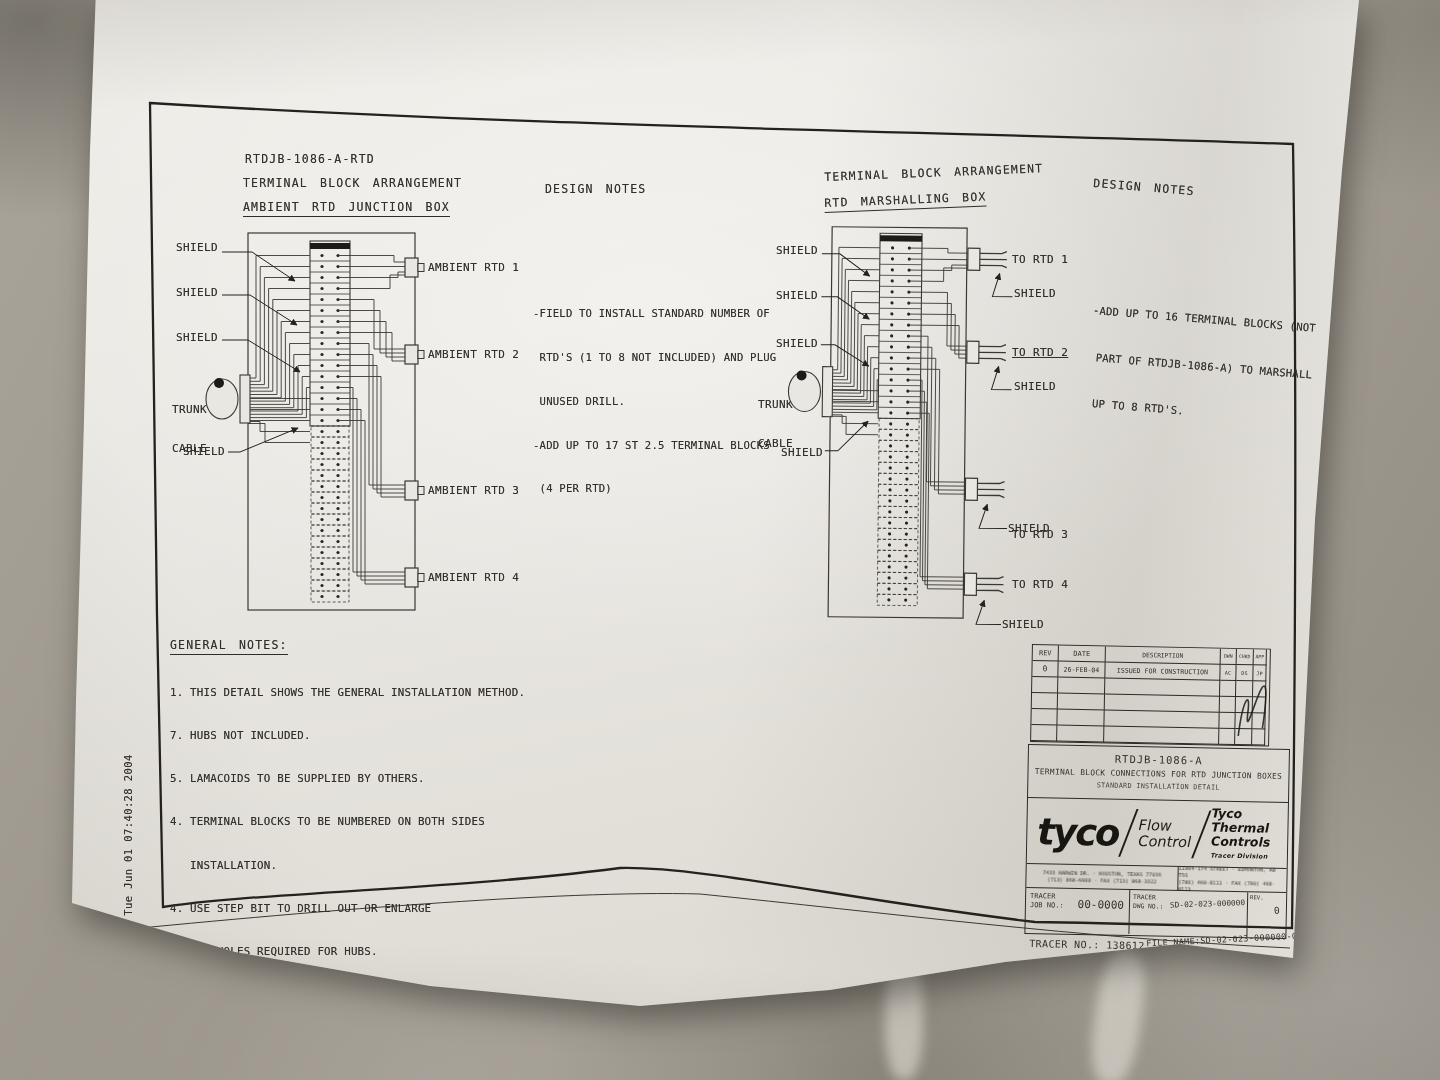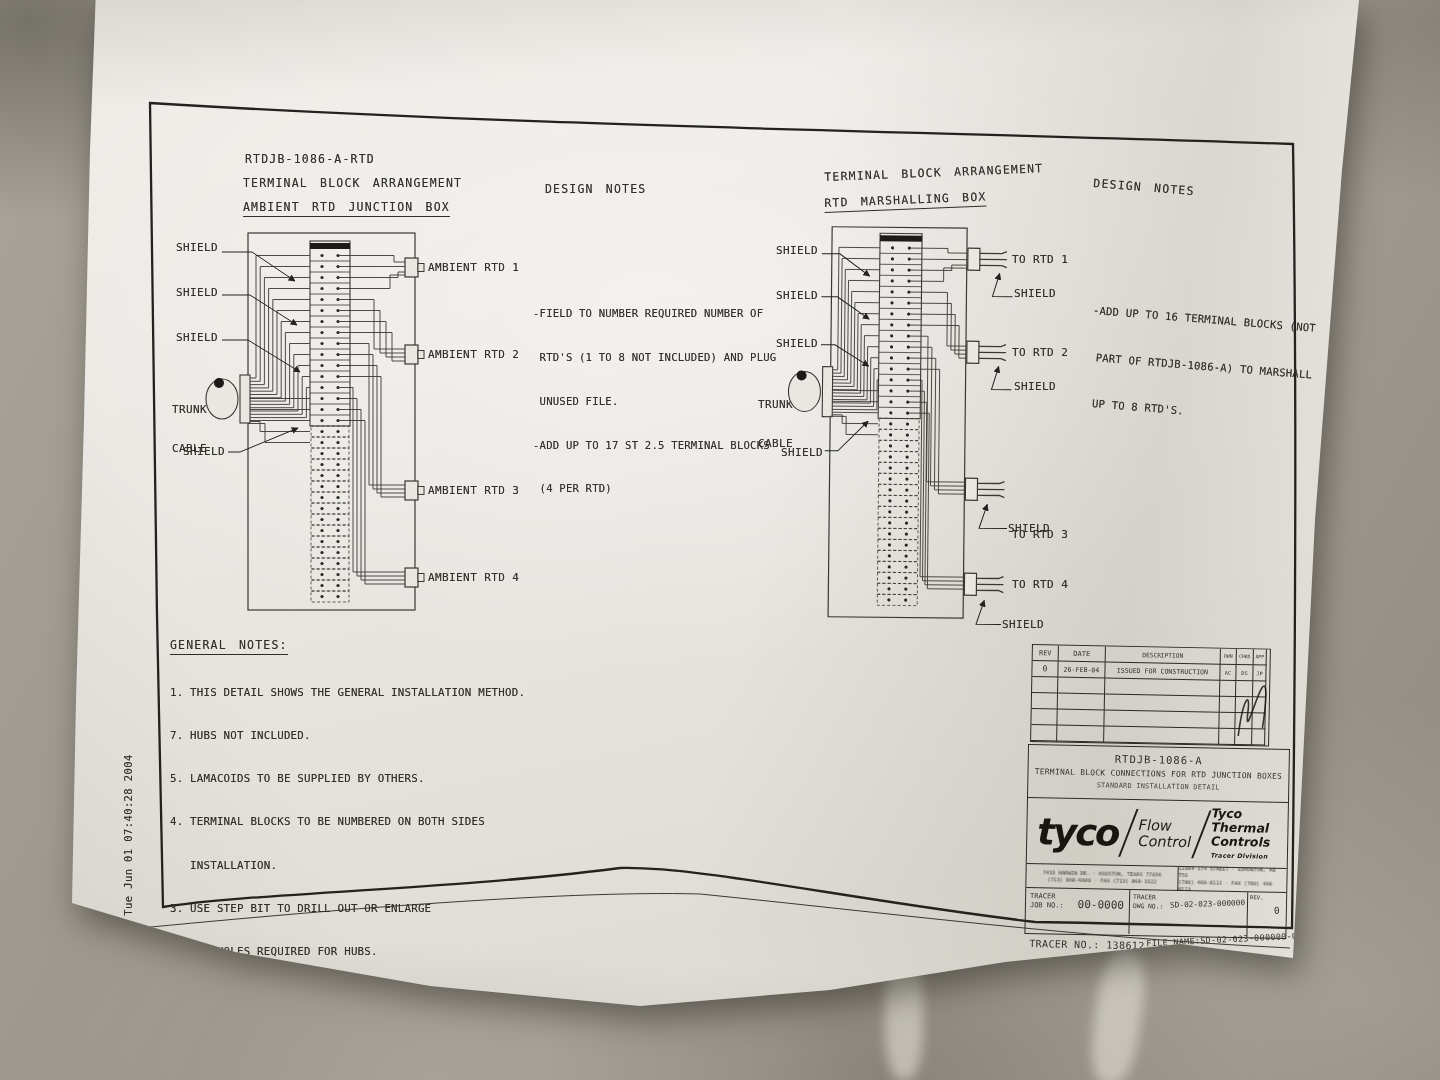--- a/index.html
+++ b/index.html
@@ -75,23 +75,23 @@
     <path d="M90,933 C300,912 560,890 700,894 C880,912 1080,938 1290,948" fill="none" stroke="#3a3833" stroke-width="1"></path>
   </svg>
 
   <div class="lbl" style="left:128px;top:835px;font-size:10.5px;transform:translate(-50%,-50%) rotate(-90deg);">Tue Jun 01 07:40:28 2004</div>
 
   <div class="lbl ttl" style="left:245px;top:152px;">RTDJB-1086-A-RTD</div>
   <div class="lbl ttl" style="left:243px;top:176px;">TERMINAL BLOCK ARRANGEMENT</div>
   <div class="lbl ttl und" style="left:243px;top:200px;">AMBIENT RTD JUNCTION BOX</div>
   <div class="lbl ttl" style="left:545px;top:182px;">DESIGN NOTES</div>
   <div class="lbl notes" style="left:533px;top:277px;">
-    <div>-FIELD TO NUMBER REQUIRED NUMBER OF</div>
+    <div>-FIELD TO INSTALL STANDARD NUMBER OF</div>
     <div> RTD'S (1 TO 8 NOT INCLUDED) AND PLUG</div>
-    <div> UNUSED FILE.</div>
+    <div> UNUSED DRILL.</div>
     <div>-ADD UP TO 17 ST 2.5 TERMINAL BLOCKS</div>
     <div> (4 PER RTD)</div>
   </div>
   <div class="lbl" style="left:176px;top:241px;">SHIELD</div>
   <div class="lbl" style="left:176px;top:286px;">SHIELD</div>
   <div class="lbl" style="left:176px;top:331px;">SHIELD</div>
   <div class="lbl" style="left:183px;top:445px;">SHIELD</div>
   <div class="lbl" style="left:172px;top:377px;line-height:13px;">
     <div>TRUNK</div>
     <div>CABLE</div>
@@ -111,36 +111,36 @@
   </div>
   <div class="lbl" style="left:776px;top:244px;">SHIELD</div>
   <div class="lbl" style="left:776px;top:289px;">SHIELD</div>
   <div class="lbl" style="left:776px;top:337px;">SHIELD</div>
   <div class="lbl" style="left:781px;top:446px;">SHIELD</div>
   <div class="lbl" style="left:758px;top:372px;line-height:13px;">
     <div>TRUNK</div>
     <div>CABLE</div>
   </div>
   <div class="lbl" style="left:1012px;top:253px;">TO RTD 1</div>
-  <div class="lbl" style="left:1012px;top:346px;">TO RTD 2</div>
+  <div class="lbl" style="left:1012px;top:346px;text-decoration:underline;">TO RTD 2</div>
   <div class="lbl" style="left:1012px;top:483px;margin-top:45px;">TO RTD 3</div>
   <div class="lbl" style="left:1012px;top:578px;text-align:center;">TO RTD 4</div>
   <div class="lbl" style="left:1014px;top:287px;">SHIELD</div>
   <div class="lbl" style="left:1014px;top:380px;">SHIELD</div>
   <div class="lbl" style="left:1008px;top:522px;">SHIELD</div>
   <div class="lbl" style="left:1002px;top:618px;">SHIELD</div>
 
   <div class="lbl ttl und" style="left:170px;top:638px;">GENERAL NOTES:</div>
   <div class="lbl notes" style="left:170px;top:657px;line-height:14.4px;font-size:10.8px;">
     <div>1. THIS DETAIL SHOWS THE GENERAL INSTALLATION METHOD.</div>
     <div>7. HUBS NOT INCLUDED.</div>
     <div>5. LAMACOIDS TO BE SUPPLIED BY OTHERS.</div>
     <div>4. TERMINAL BLOCKS TO BE NUMBERED ON BOTH SIDES</div>
     <div>   INSTALLATION.</div>
-    <div>3. USE STEP BIT TO DRILL OUT OR ENLARGE</div>
+    <div>4. USE STEP BIT TO DRILL OUT OR ENLARGE</div>
     <div>   ANY HOLES REQUIRED FOR HUBS.</div>
   </div>
 
   <svg id="diagL" style="left:160px;top:225px;" width="370" height="400">
         <defs>
           <marker id="aL" viewBox="0 0 10 10" refX="9" refY="5" markerWidth="7" markerHeight="7" orient="auto-start-reverse">
             <path d="M0,0 L10,5 L0,10 z" fill="#23221e"></path>
           </marker>
         </defs>
         <rect x="88" y="8" width="167" height="377" fill="none" stroke="#3a3833" stroke-width="1.2"></rect>

